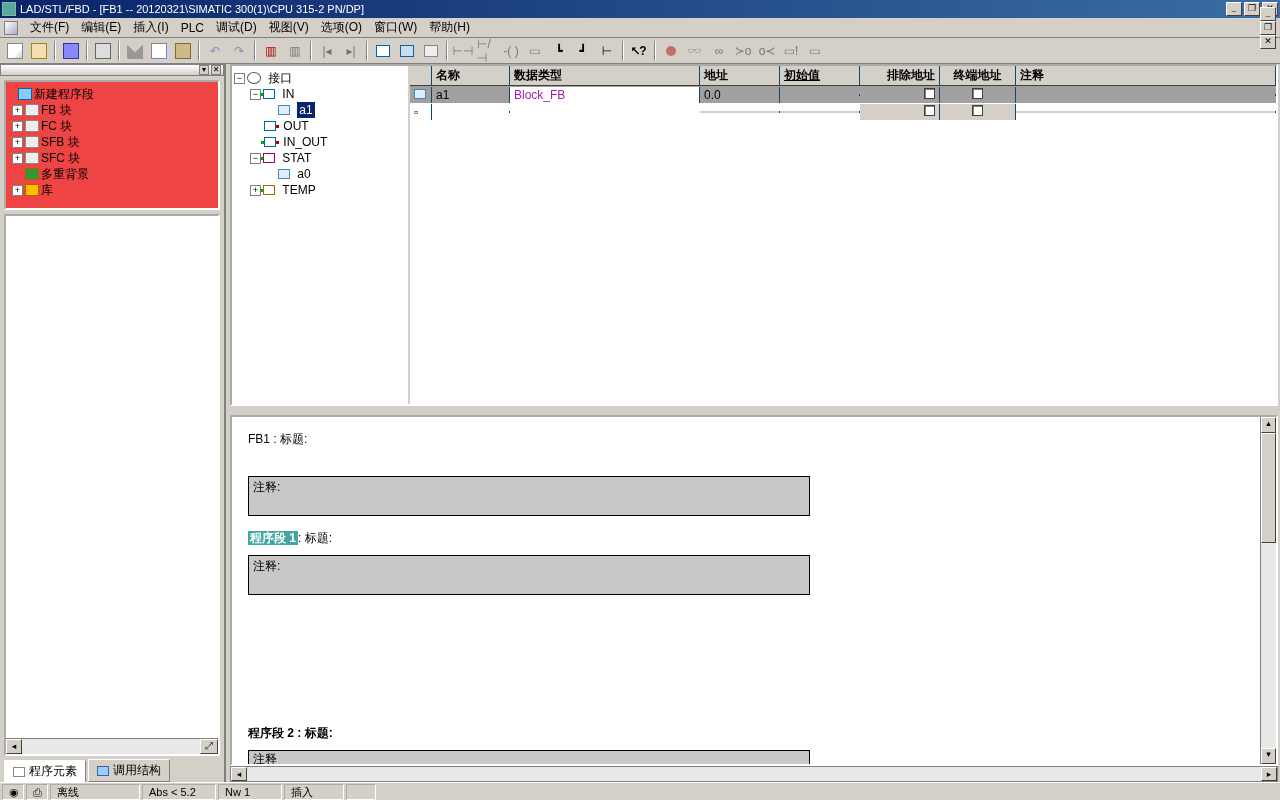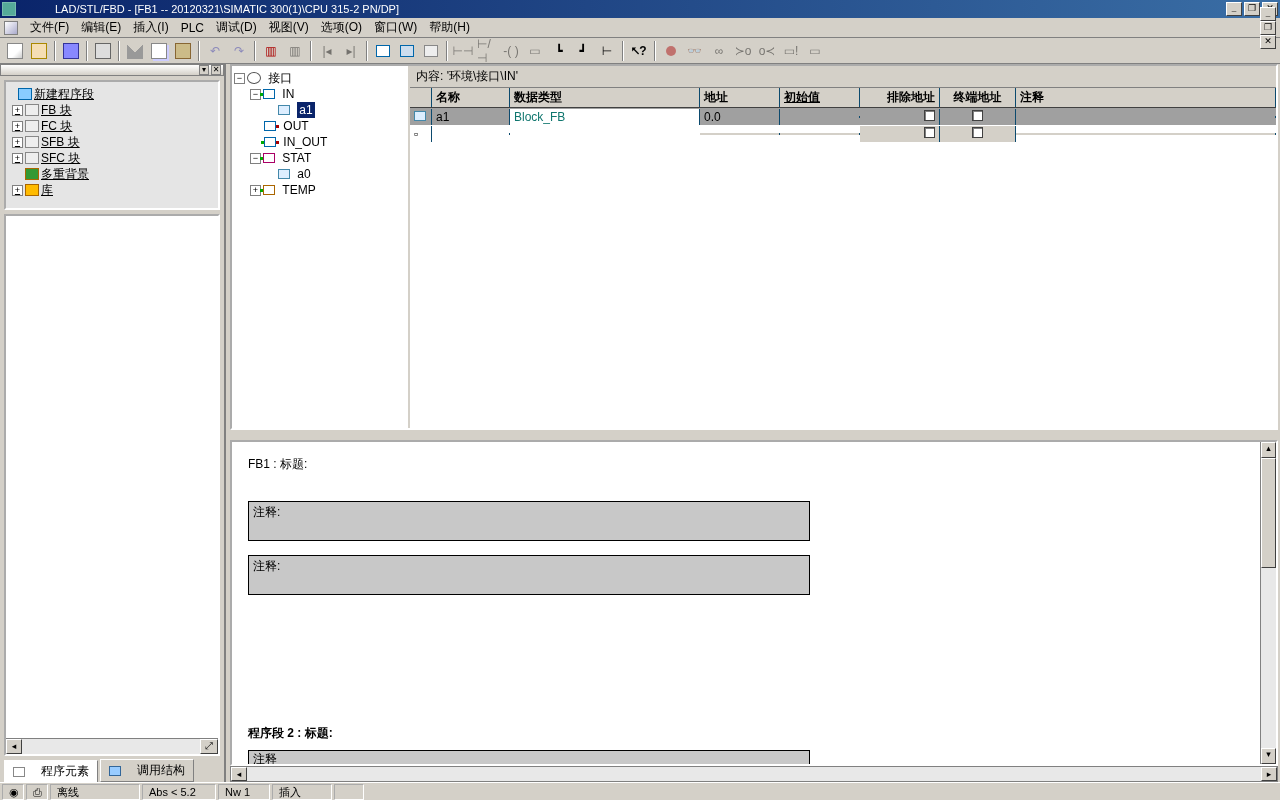--- a/index.html
+++ b/index.html
@@ -1,58 +1,58 @@
 <!DOCTYPE html>
 <html><head>
 <meta charset="utf-8">
 <style>
   * { box-sizing: border-box; margin: 0; padding: 0; }
   html, body { width: 1280px; height: 800px; overflow: hidden; font-family: "Microsoft YaHei", "SimSun", Tahoma, sans-serif; font-size: 12px; background: #d4d0c8; }
   .titlebar { height: 18px; background: linear-gradient(to right, #0a246a, #3a6ea5); color: #fff; display: flex; align-items: center; padding: 0 2px; font-size: 11px; }
   .titlebar .ticon { width: 14px; height: 14px; background: #5a9; margin-right: 4px; border:1px solid #fff3; }
-  .titlebar .title { flex: 1; white-space: nowrap; overflow: hidden; margin-left: 35px; }
+  .titlebar .title { flex: 1; white-space: nowrap; overflow: hidden; }
   .titlebar .wbtns { display: flex; gap: 2px; }
   .wbtn { width: 16px; height: 14px; background: #d4d0c8; border: 1px solid #fff; border-right-color:#404040; border-bottom-color:#404040; font-size: 9px; line-height: 10px; text-align: center; color:#000; font-family: Tahoma; }
   .menubar { height: 20px; background: #d4d0c8; display: flex; align-items: center; padding: 0 4px; border-bottom: 1px solid #808080; position: relative; }
   .menubar .mstub { width: 14px; height: 14px; border:1px solid #808080; margin-right:6px; background: linear-gradient(135deg,#fff,#aac); }
   .mitem { padding: 1px 6px; cursor: default; }
   .menubar .wbtns { margin-left: auto; }
   .toolbar { height: 26px; background: #d4d0c8; display: flex; align-items: center; padding: 2px 4px; border-bottom: 1px solid #808080; gap: 2px; }
   .tbtn { width: 22px; height: 22px; border: 1px solid #d4d0c8; display:flex; align-items:center; justify-content:center; }
   .tbtn.dim { opacity: .45; }
   .tsep { width: 2px; height: 20px; border-left:1px solid #808080; border-right:1px solid #fff; margin: 0 2px; }
   .ticon-sm { width:16px; height:16px; }
   .workspace { position: absolute; top: 64px; bottom: 18px; left: 0; right: 0; display: flex; }
   .leftdock { width: 226px; display:flex; flex-direction:column; border-right:2px solid #808080; }
   .dock-hdr { height: 12px; background: linear-gradient(to bottom,#fff,#d4d0c8); border:1px solid #808080; display:flex; justify-content:flex-end; align-items:center; padding:0 2px; gap:2px; }
   .dock-x { width:10px; height:10px; font-size:8px; line-height:8px; text-align:center; border:1px solid #808080; background:#d4d0c8;}
-  .panel-box { border: 2px inset #fff; background:#e5e5e5; margin:4px; flex:0 0 auto;text-decoration:underline; }
+  .panel-box { border: 2px inset #fff; background:#ef4444; margin:4px; flex:0 0 auto; }
   .tree { padding: 4px 2px; font-size: 12px; line-height: 16px; }
   .trow { display:flex; align-items:center; gap:2px; white-space:nowrap; padding-left: 4px; }
   .texp { width:11px; height:11px; border:1px solid #808080; font-size:9px; line-height:9px; text-align:center; color:#000; background:#fff; }
   .tico { width:14px; height:12px; display:inline-block; }
   .leftdock .lower { flex:1; margin:0 4px 4px 4px; border:2px inset #fff; background:#fff; display:flex; flex-direction:column; }
   .lower-scroll { height:16px; border-top:1px solid #808080; display:flex; }
   .lower-scroll .track { flex:1; background:#e8e8e8; }
   .lower-scroll .btn { width:16px; background:#d4d0c8; border:1px solid #fff; border-right-color:#404040; border-bottom-color:#404040; font-size:9px; text-align:center; line-height:12px;}
   .tabbar { height: 22px; display:flex; align-items:flex-end; padding: 0 4px; gap:2px; }
-  .tab { padding: 2px 8px; border:1px solid #808080; border-top-color:#fff; border-left-color:#fff; background:#d4d0c8; font-size:12px; display:flex; align-items:center; gap:16px;}
+  .tab { padding: 2px 8px; border:1px solid #808080; border-top-color:#fff; border-left-color:#fff; background:#d4d0c8; font-size:12px; display:flex; align-items:center; gap:4px;}
   .tab.active { background:#fff; border-bottom-color:#fff; position:relative; top:1px; }
   .rightarea { flex:1; display:flex; flex-direction:column; }
   .split-top { height: 376px; display:flex; border:2px inset #fff; margin: 0 2px 4px 4px; }
   .mid-tree { width:178px; border-right:2px solid #d4d0c8; background:#fff; }
   .mid-tree .trow { padding:0; }
   .vartab { flex:1; display:flex; flex-direction:column; background:#fff; }
   .vartab-hdr { padding:2px 6px; border-bottom:1px solid #808080; background:#d4d0c8; font-size:12px;}
   .vartab-cols { display:flex; background:#d4d0c8; border-bottom:1px solid #404040; font-weight:bold; font-size:12px; }
   .vartab-cols > div, .varrow > div { border-right:1px solid #0c4a6e; padding:1px 4px; overflow:hidden; }
   .c-ico{width:22px;} .c-name{width:78px;} .c-type{width:190px;} .c-addr{width:80px;} .c-init{width:80px;text-decoration:underline;} .c-excl{width:80px; text-align:right;} .c-term{width:76px; text-align:center;} .c-cmt{flex:1;}
   .varrow { display:flex; font-size:12px; height:17px; align-items:center;}
   .varrow.sel { background:#a0a0a0; color:#000; }
-  .varrow.sel .c-type { background:#fff; color:#0f766e;}
+  .varrow.sel .c-type { background:#fff; color:#a21caf;}
   .chk { width:11px; height:11px; border:1px solid #404040; background:#fff; display:inline-block; box-shadow: inset 1px 1px 0 #808080;}
   .splitter-h { height:6px; background:#d4d0c8; cursor: row-resize; }
   .split-bot { flex:1; display:flex; border:2px inset #fff; margin: 0 2px 0 4px; }
   .editor { flex:1; background:#fff; overflow:auto; padding: 14px 16px 0 16px; font-size:12px; }
   .editor-scroll { width:16px; background:#d4d0c8; border-left:1px solid #808080; display:flex; flex-direction:column;}
   .editor-scroll .btn { height:16px; background:#d4d0c8; border:1px solid #fff; border-right-color:#404040; border-bottom-color:#404040; font-size:9px; text-align:center;}
   .editor-scroll .track { flex:1; background:#e8e8e8;}
   .ed-block-title { margin-bottom:28px; }
   .ed-comment { width:562px; height:40px; background:#c8c8c8; border:1px solid #000; padding:2px 4px; margin-bottom:14px;}
   .ed-nw-title { margin-bottom:8px; }
@@ -268,21 +268,20 @@
           <div class="trow" style="padding-left:44px"><span class="i-var"></span>&nbsp;<span class="sel-node">a1</span></div>
           <div class="trow" style="padding-left:30px"><span class="i-io out"></span>&nbsp;<span>OUT</span></div>
           <div class="trow" style="padding-left:30px"><span class="i-io inout"></span>&nbsp;<span>IN_OUT</span></div>
           <div class="trow" style="padding-left:16px"><span class="texp">−</span><span class="i-io" style="border-color:#a06"></span>&nbsp;<span>STAT</span></div>
           <div class="trow" style="padding-left:44px"><span class="i-var"></span>&nbsp;<span>a0</span></div>
           <div class="trow" style="padding-left:16px"><span class="texp">+</span><span class="i-io" style="border-color:#a60"></span>&nbsp;<span>TEMP</span></div>
         </div>
       </div>
 
       <div class="vartab">
-        <div class="vartab-hdr">内容:   '环境\接口\IN'</div>
         <div class="vartab-cols">
           <div class="c-ico"></div>
           <div class="c-name">名称</div>
           <div class="c-type">数据类型</div>
           <div class="c-addr">地址</div>
           <div class="c-init">初始值</div>
           <div class="c-excl">排除地址</div>
           <div class="c-term">终端地址</div>
           <div class="c-cmt">注释</div>
         </div>
@@ -308,20 +307,21 @@
         </div>
       </div>
     </div>
 
     <div class="splitter-h"></div>
 
     <div class="split-bot">
       <div class="editor">
         <div class="ed-block-title">FB1 : 标题:</div>
         <div class="ed-comment"><span>注释:</span></div>
+        <div class="ed-nw-title"><span class="hl">程序段  1</span><span>: 标题:</span></div>
         <div class="ed-comment"><span>注释:</span></div>
         <div style="height:116px"></div>
         <div class="ed-nw-title" style="font-weight:bold">程序段  2 : 标题:</div>
         <div style="border:1px solid #000; border-bottom:none; padding:0 4px; width:562px; background:#c8c8c8; height:14px; overflow:hidden"><span>注释</span></div>
       </div>
       <div class="editor-scroll">
         <div class="btn">▴</div>
         <div style="height:110px;background:#d4d0c8;border:1px solid #fff;border-right-color:#404040;border-bottom-color:#404040"></div>
         <div class="track"></div>
         <div class="btn">▾</div>
@@ -333,16 +333,16 @@
         <div class="btn">▸</div>
     </div>
   </div>
 </div>
 
 <div class="statusbar">
   <div class="cell" style="width:22px;text-align:center">◉</div>
   <div class="cell" style="width:22px;text-align:center">⎙</div>
   <div class="cell" style="width:90px">离线</div>
   <div class="cell" style="width:74px">Abs &lt; 5.2</div>
-  <div class="cell" style="width:52px">Nw 1</div>
+  <div class="cell" style="width:64px">Nw 1</div>
   <div class="cell" style="width:60px">插入</div>
   <div class="cell" style="width:30px"></div>
 </div>
 
 </body></html>

